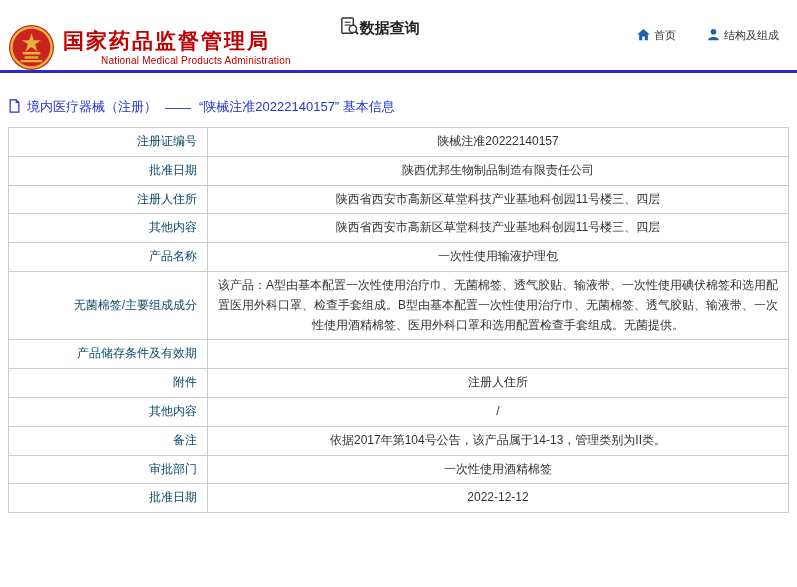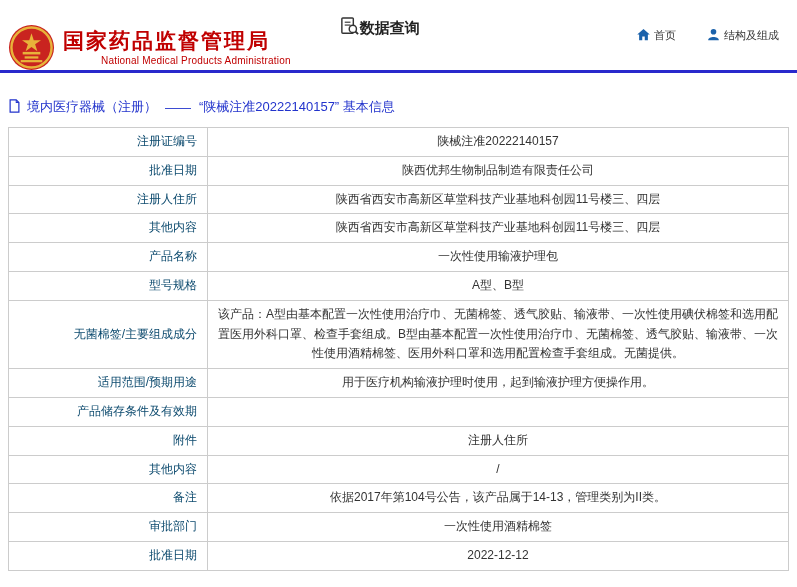--- a/index.html
+++ b/index.html
@@ -185,32 +185,24 @@
       </tr>
       <tr>
         <td class="label-cell">其他内容</td>
         <td class="value-cell">陕西省西安市高新区草堂科技产业基地科创园11号楼三、四层</td>
       </tr>
       <tr>
         <td class="label-cell">产品名称</td>
         <td class="value-cell">一次性使用输液护理包</td>
       </tr>
       <tr>
-        <td class="label-cell">型号规格</td>
-        <td class="value-cell">A型、B型</td>
-      </tr>
-      <tr>
         <td class="label-cell">无菌棉签/主要组成成分</td>
         <td class="value-cell">该产品：A型由基本配置一次性使用治疗巾、无菌棉签、透气胶贴、输液带、一次性使用碘伏棉签和选用配置医用外科口罩、检查手套组成。B型由基本配置一次性使用治疗巾、无菌棉签、透气胶贴、输液带、一次性使用酒精棉签、医用外科口罩和选用配置检查手套组成。无菌提供。</td>
       </tr>
       <tr>
-        <td class="label-cell">适用范围/预期用途</td>
-        <td class="value-cell">用于医疗机构输液护理时使用，起到输液护理方便操作用。</td>
-      </tr>
-      <tr>
         <td class="label-cell">产品储存条件及有效期</td>
         <td class="value-cell"></td>
       </tr>
       <tr>
         <td class="label-cell">附件</td>
         <td class="value-cell">注册人住所</td>
       </tr>
       <tr>
         <td class="label-cell">其他内容</td>
         <td class="value-cell">/</td>

